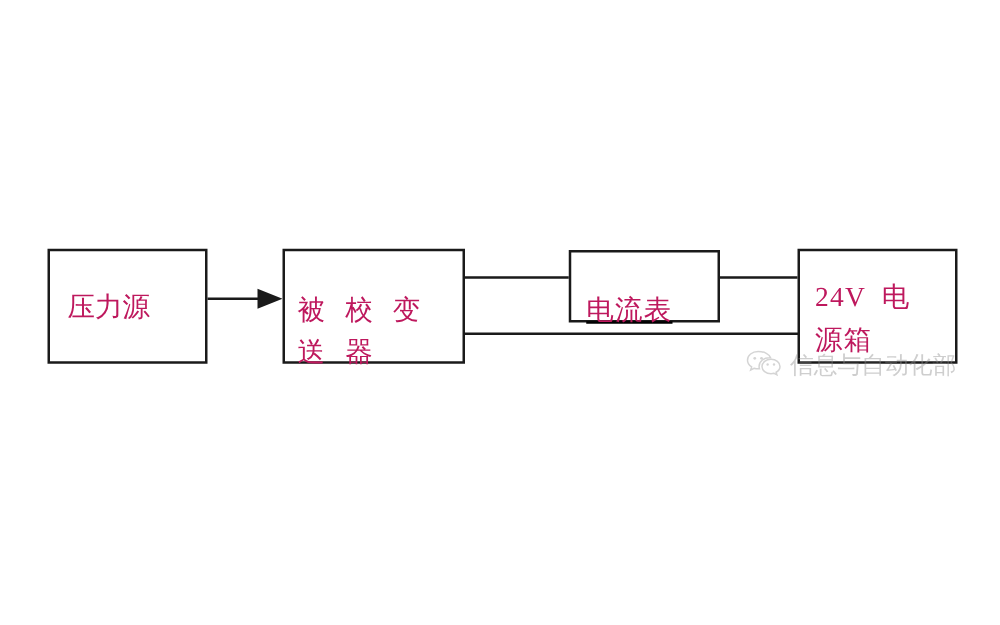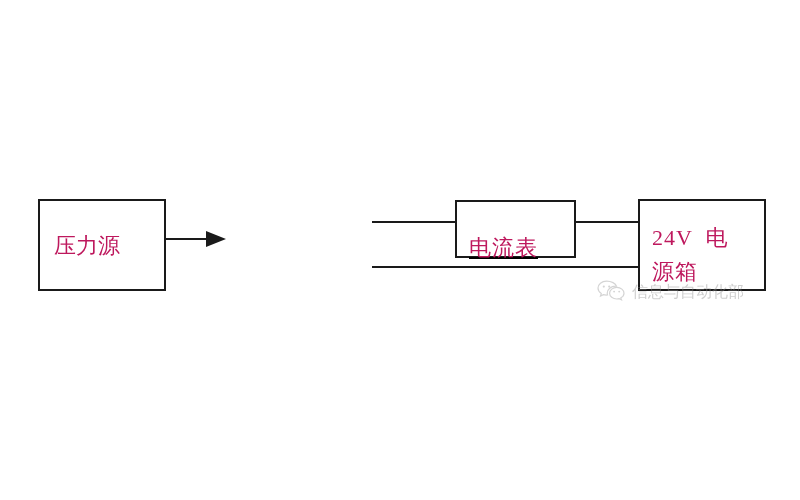--- a/index.html
+++ b/index.html
@@ -111,38 +111,41 @@
     pointer-events: none;
   }
   #watermark-logo {
     position: relative;
     width: 30px;
     height: 26px;
     flex: 0 0 auto;
   }
   #watermark-text {
     font-family: Liberation Sans, sans-serif;
-    font-size: 16px;
+    font-size: 19px;
     color: #8c8c8c;
     white-space: nowrap;
     letter-spacing: 0px;
   }
 </style>
 </head>
 <body>
 
 <div id="canvas">
 
   <div class="block" id="block-source">
     <span class="block-label">压力源</span>
   </div>
 
   <div class="wire wire-h" id="wire-source-to-transmitter"></div>
   <div id="arrow-source-to-transmitter"></div>
 
+  <div class="block" id="block-transmitter">
+    <span class="block-label">被 校 变 送 器</span>
+  </div>
 
   <div class="wire wire-h" id="wire-transmitter-to-ammeter"></div>
 
   <div class="block" id="block-ammeter">
     <span class="block-label">电流表</span>
   </div>
 
   <div class="wire wire-h" id="wire-ammeter-to-power"></div>
 
   <div class="block" id="block-power">

